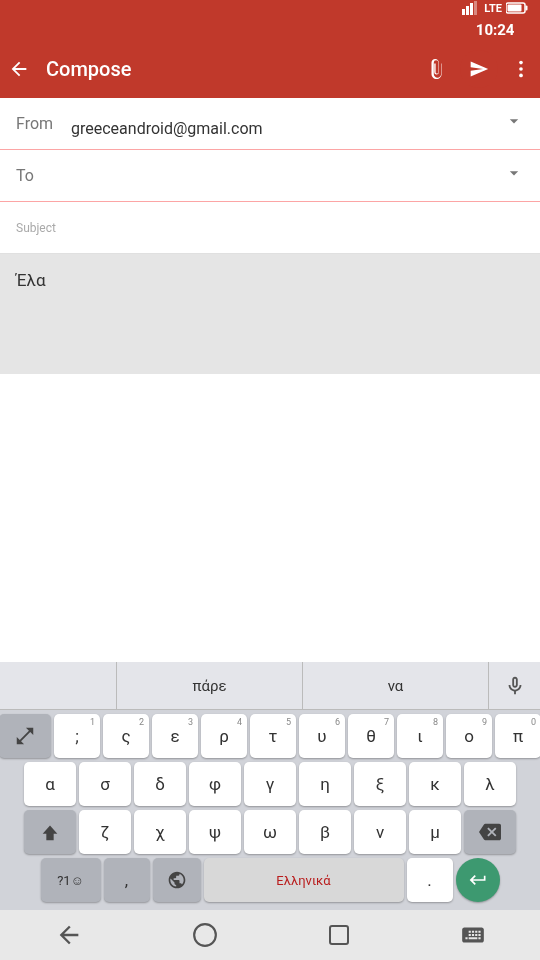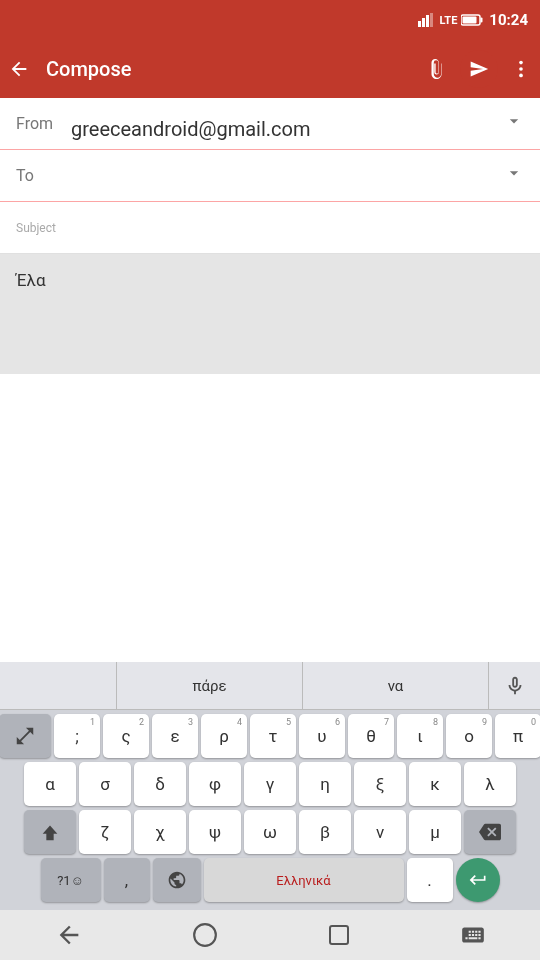--- a/index.html
+++ b/index.html
@@ -19,20 +19,21 @@
       background: #c0392b;
       display: flex;
       align-items: center;
       justify-content: flex-end;
       padding: 0 12px;
     }
     .status-bar-right {
       display: flex;
       align-items: center;
       gap: 6px;
+      flex-direction: column;
     }
     .status-time {
       color: #fff;
       font-size: 15px;
       font-weight: bold;
     }
     .status-icons {
       display: flex;
       align-items: center;
       gap: 4px;
@@ -102,21 +103,21 @@
       border-bottom: 1px solid #fca5a5;
     }
     .form-label {
       color: #777;
       font-size: 16px;
       width: 55px;
       flex-shrink: 0;
     }
     .form-value {
       color: #333;
-      font-size: 20px;
+      font-size: 16px;
       flex: 1;
       margin-top: 10px;
     }
     .form-dropdown {
       color: #777;
       font-size: 20px;
       margin-left: 4px;
     }
     .form-input-row {
       display: flex;

